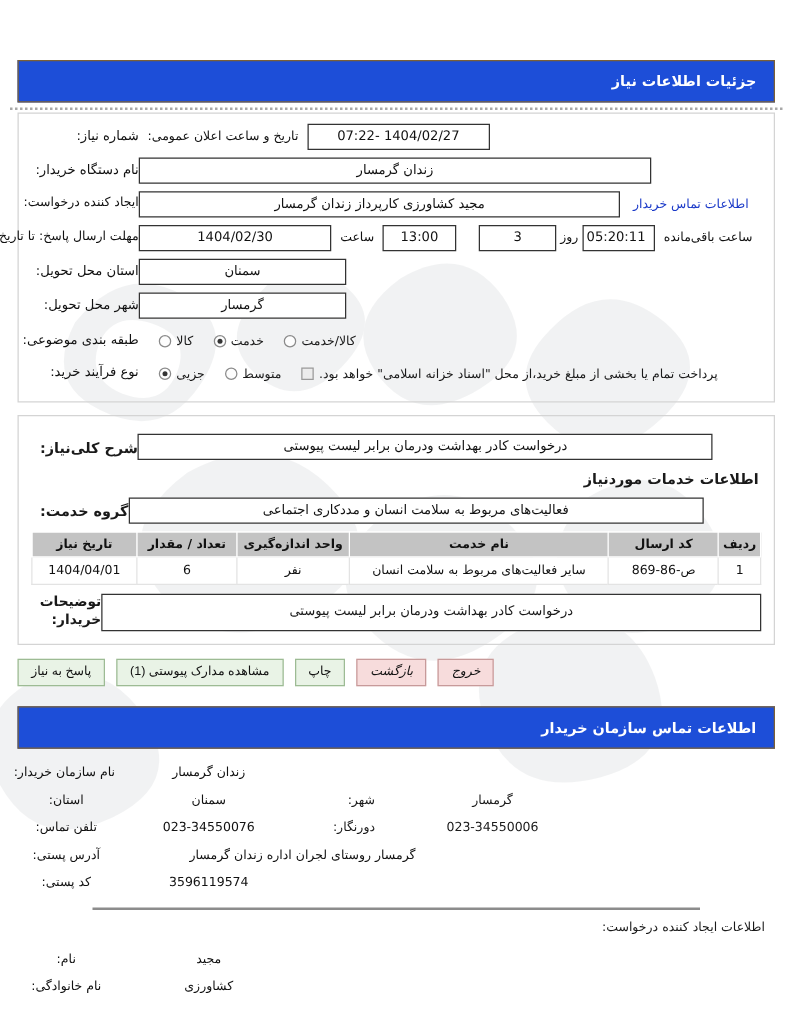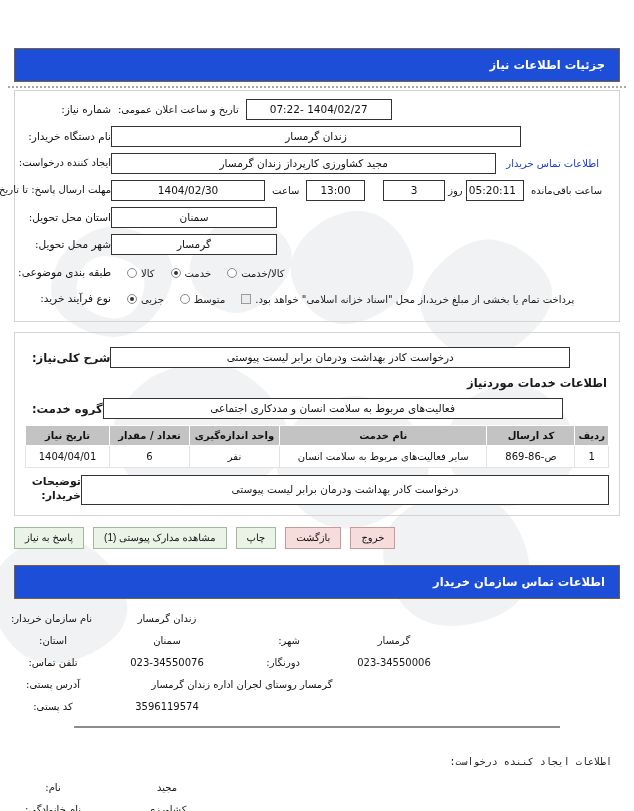--- a/index.html
+++ b/index.html
@@ -232,21 +232,21 @@
     font-size: 10px;
     padding: 4px 10px;
     border: 1px solid #9c9c9c;
     cursor: pointer;
     white-space: nowrap;
     text-align: center;
     line-height: 1.2;
     color: #111;
   }
   .btn.green { background: #e9f3e6; border-color: #9dbb94; }
-  .btn.pink  { background: #f7dcdc; border-color: #c79a9a; }
+  .btn.pink  { background: #f7dcdc; border-color: #c79a9a; font-style: italic; }
 
   
   .contact {
     margin: 16px 14px 0 14px;
   }
   .cgrid {
     margin-top: 14px;
     padding-right: 8px;
   }
   .crow {
@@ -283,25 +283,24 @@
     white-space: nowrap;
     font-size: 10px;
   }
   .cv-wide { width: 300px; text-align: center; }
 
   .hr {
     margin: 14px 60px 0 60px;
     border-top: 2px solid #8c8c8c;
   }
   .subtitle2 {
-    margin: 28px 0 14px 0;
+    margin: 9px 0 14px 0;
     padding-right: 8px;
     font-size: 10px;
     text-align: right;
-    font-family: Liberation Mono, monospace;
   }
 </style>
 </head>
 <body>
 
 <div class="page">
 
   <svg class="watermark" viewBox="0 0 634 560">
     <g fill="#9aa0a6">
       <path d="M60 90 q40 -50 90 -20 q40 25 10 70 q-30 45 -80 20 q-45 -22 -20 -70 z M80 105 q-12 30 18 42 q32 12 44 -18 q10 -28 -20 -38 q-30 -10 -42 14 z"></path>

